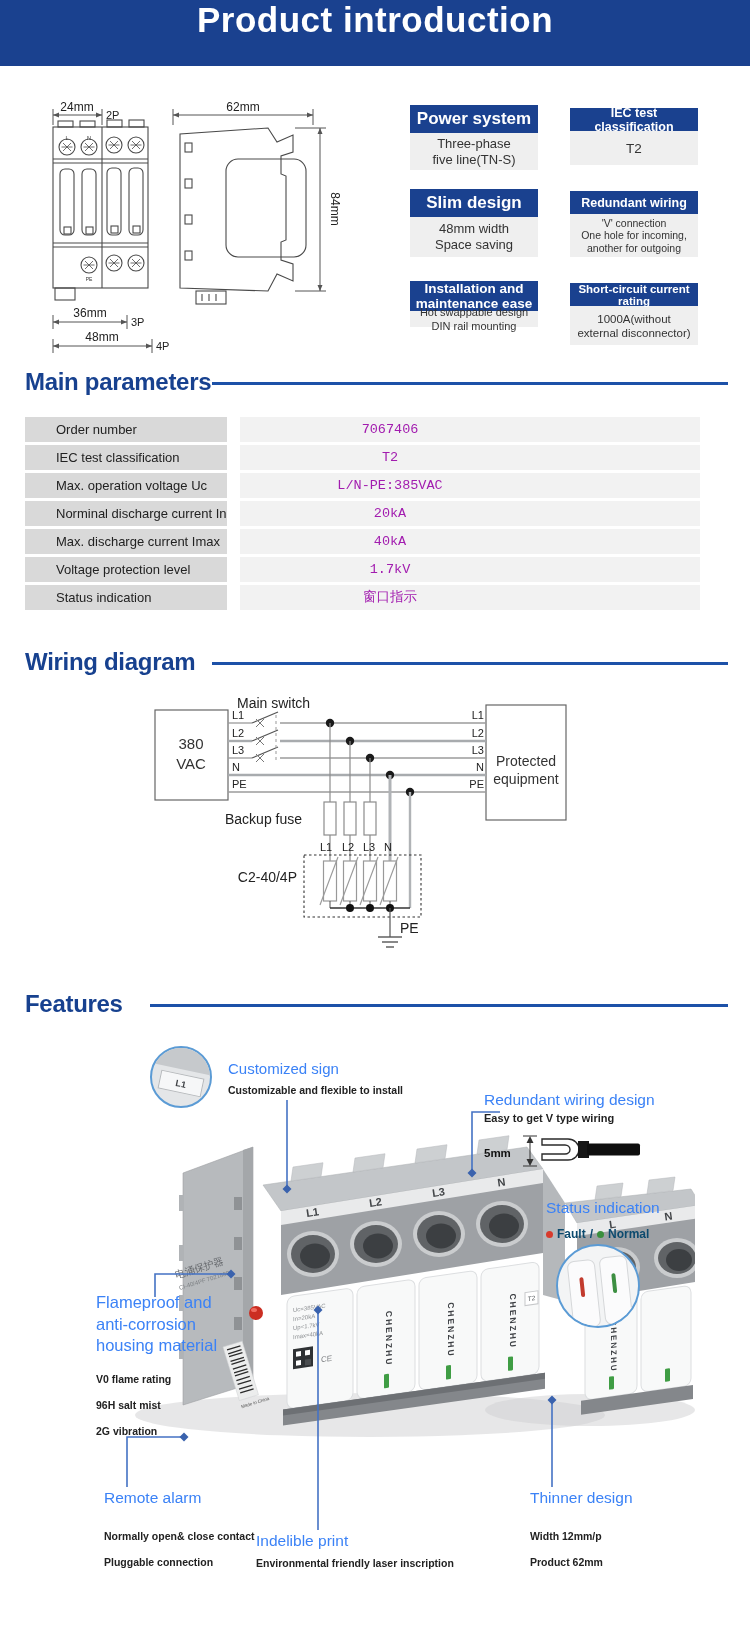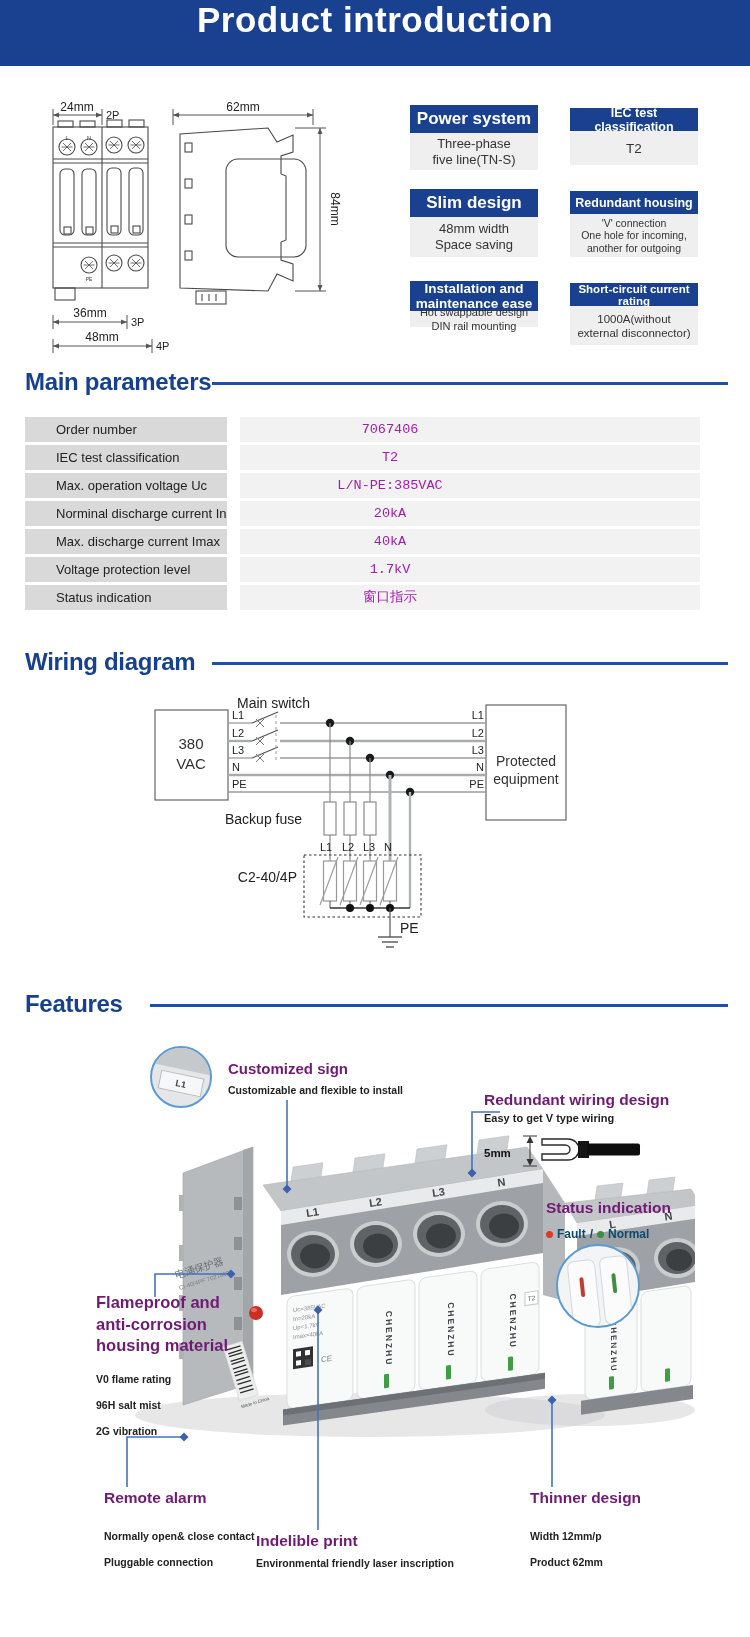--- a/index.html
+++ b/index.html
@@ -36,21 +36,21 @@
   .pvalue{flex:1;background:#f2f2f2;font-family:Liberation Mono, monospace;font-size:13.5px;
           color:#a21caf;line-height:25px;text-align:center;padding-right:160px;box-sizing:border-box}
   
   .dims{position:absolute;left:30px;top:95px}
   .wiring{position:absolute;left:140px;top:645px}
   .photo{position:absolute;left:95px;top:1085px}
   .callouts{position:absolute;left:0;top:985px;pointer-events:none}
   .forksvg{position:absolute;left:482px;top:1126px}
   svg text{font-family:"Liberation Sans",sans-serif}
   
-  .fh{position:absolute;font-weight:700;color:#701a75;font-size:15.5px}
+  .fh{position:absolute;font-weight:400;color:#3b82f6;font-size:15.5px}
   .fsub{position:absolute;font-weight:600;color:#222;font-size:10.5px;line-height:13px;white-space:pre-line}
   .f-cust-title{left:228px;top:1060px;font-size:15px}
   .f-cust-desc{left:228px;top:1084px}
   .f-red-title{left:484px;top:1091px}
   .f-red-desc{left:484px;top:1112px;font-size:11px}
   .f-status-title{left:546px;top:1199px}
   .f-flame-title{left:96px;top:1292px;font-size:16.5px;line-height:21.5px;white-space:pre-line}
   .f-flame-lines{left:96px;top:1360px}
   .f-remote-title{left:104px;top:1489px}
   .f-remote-lines{left:104px;top:1517px}
@@ -188,21 +188,21 @@
   <div class="fcard fc2">
     <div class="fcard-h">IEC test classification</div>
     <div class="fcard-b">T2</div>
   </div>
   <div class="fcard fc3">
     <div class="fcard-h">Slim design</div>
     <div class="fcard-b">48mm width
 Space saving</div>
   </div>
   <div class="fcard fc4">
-    <div class="fcard-h">Redundant housing</div>
+    <div class="fcard-h">Redundant wiring</div>
     <div class="fcard-b">'V' connection
 One hole for incoming,
 another for outgoing</div>
   </div>
   <div class="fcard fc5">
     <div class="fcard-h">Installation and
 maintenance ease</div>
     <div class="fcard-b">Hot swappable design
 DIN rail mounting</div>
   </div>

